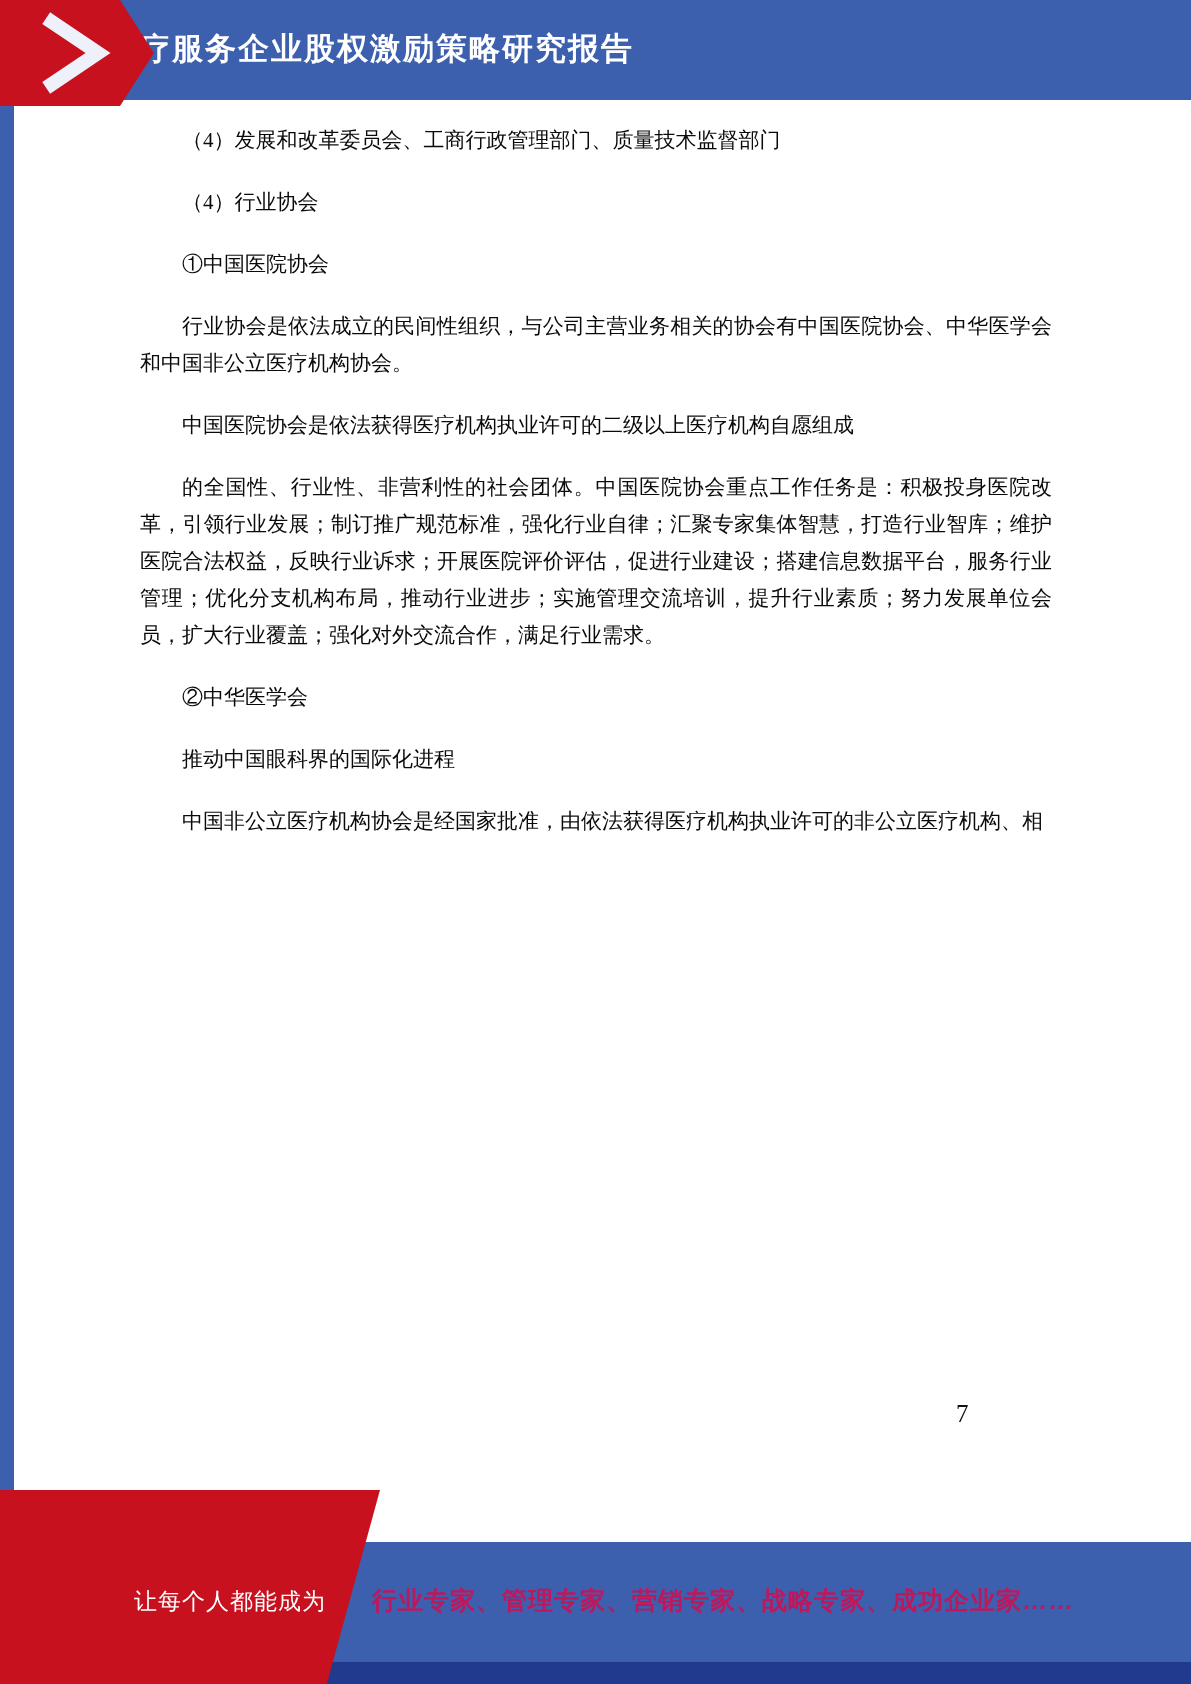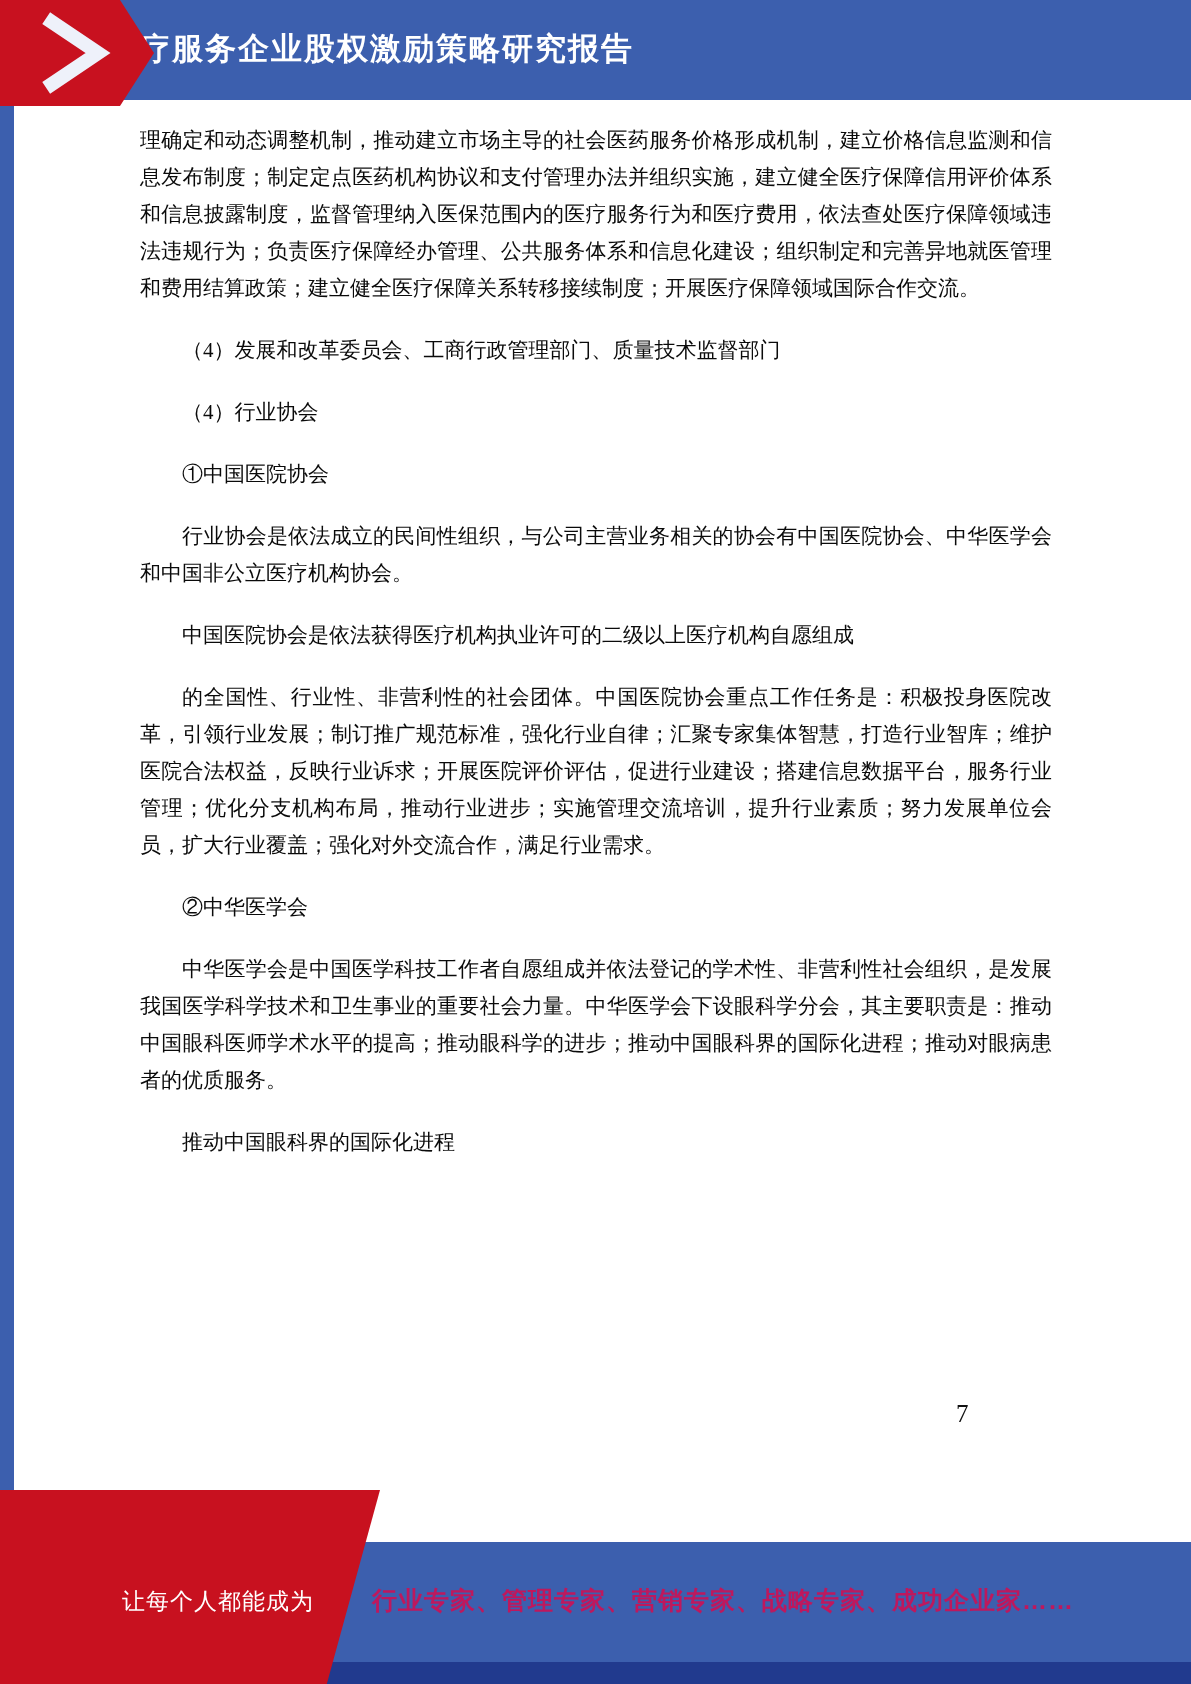--- a/index.html
+++ b/index.html
@@ -57,21 +57,21 @@
   .footer-dark{
     position:absolute;left:0;right:0;bottom:0;height:22px;
     background:var(--dark-blue);
   }
   .footer-red{
     position:absolute;left:0;top:0;width:380px;height:194px;
     background:var(--red);
     clip-path:polygon(0 0, 100% 0, 86% 100%, 0 100%);
   }
   .footer-left-text{
-    position:absolute;left:122px;top:96px;
+    position:absolute;left:134px;top:96px;
     color:#ffffff;font-size:23px;
     font-family:Liberation Serif, serif;
     letter-spacing:1px;
     z-index:3;
   }
   .footer-right-text{
     position:absolute;left:372px;top:94px;
     color:#be185d;font-size:25px;font-weight:bold;
     font-family:"Liberation Sans","DejaVu Sans",sans-serif;
     letter-spacing:1px;
@@ -87,30 +87,29 @@
 <div class="header">
   <div class="header-title">眼科医疗服务企业股权激励策略研究报告</div>
 </div>
 
 <svg class="ribbon" viewBox="0 0 156 106" aria-hidden="true">
   <polygon points="0,0 120,0 154,53 120,106 0,106" fill="#c8111f"></polygon>
   <path d="M52,22 L98,53 L52,84" fill="none" stroke="#eef1fa" stroke-width="14" stroke-linecap="square"></path>
 </svg>
 
 <div class="doc-body">
-    <p class="para">理确定和动态调整机制，推动建立市场主导的社会医药服务价格形成机制，建立价格信息监测和信息发布制度；制定定点医药机构协议和支付管理办法并组织实施，建立健全医疗保障信用评价体系和信息披露制度，监督管理纳入医保范围内的医疗服务行为和医疗费用，依法查处医疗保障领域违法违规行为；负责医疗保障经办管理、公共服务体系和信息化建设；组织制定和完善异地就医管理和费用结算政策；建立健全医疗保障关系转移接续制度；开展医疗保障领域国际合作交流。</p>
     <p class="para indent">（4）发展和改革委员会、工商行政管理部门、质量技术监督部门</p>
     <p class="para indent">（4）行业协会</p>
     <p class="para indent">①中国医院协会</p>
     <p class="para indent">行业协会是依法成立的民间性组织，与公司主营业务相关的协会有中国医院协会、中华医学会和中国非公立医疗机构协会。</p>
     <p class="para indent">中国医院协会是依法获得医疗机构执业许可的二级以上医疗机构自愿组成</p>
     <p class="para indent">的全国性、行业性、非营利性的社会团体。中国医院协会重点工作任务是：积极投身医院改革，引领行业发展；制订推广规范标准，强化行业自律；汇聚专家集体智慧，打造行业智库；维护医院合法权益，反映行业诉求；开展医院评价评估，促进行业建设；搭建信息数据平台，服务行业管理；优化分支机构布局，推动行业进步；实施管理交流培训，提升行业素质；努力发展单位会员，扩大行业覆盖；强化对外交流合作，满足行业需求。</p>
     <p class="para indent">②中华医学会</p>
-    <p class="para indent">中华医学会是中国医学科技工作者自愿组成并依法登记的学术性、非营利性社会组织，是发展我国医学科学技术和卫生事业的重要社会力量。中华医学会下设眼科学分会，其主要职责是：推动中国眼科医师学术水平的提高；推动眼科学的进步；推动中国眼科界的国际化进程；推动对眼病患者的优质服务。</p>
     <p class="para indent">推动中国眼科界的国际化进程</p>
+    <p class="para indent">中国非公立医疗机构协会是经国家批准，由依法获得医疗机构执业许可的非公立医疗机构、相</p>
   </div>
 
 <div class="page-number">7</div>
 
 <div class="footer">
   <div class="footer-blue"></div>
   <div class="footer-dark"></div>
   <div class="footer-red"></div>
   <div class="footer-left-text">让每个人都能成为</div>
   <div class="footer-right-text">行业专家、管理专家、营销专家、战略专家、成功企业家……</div>

